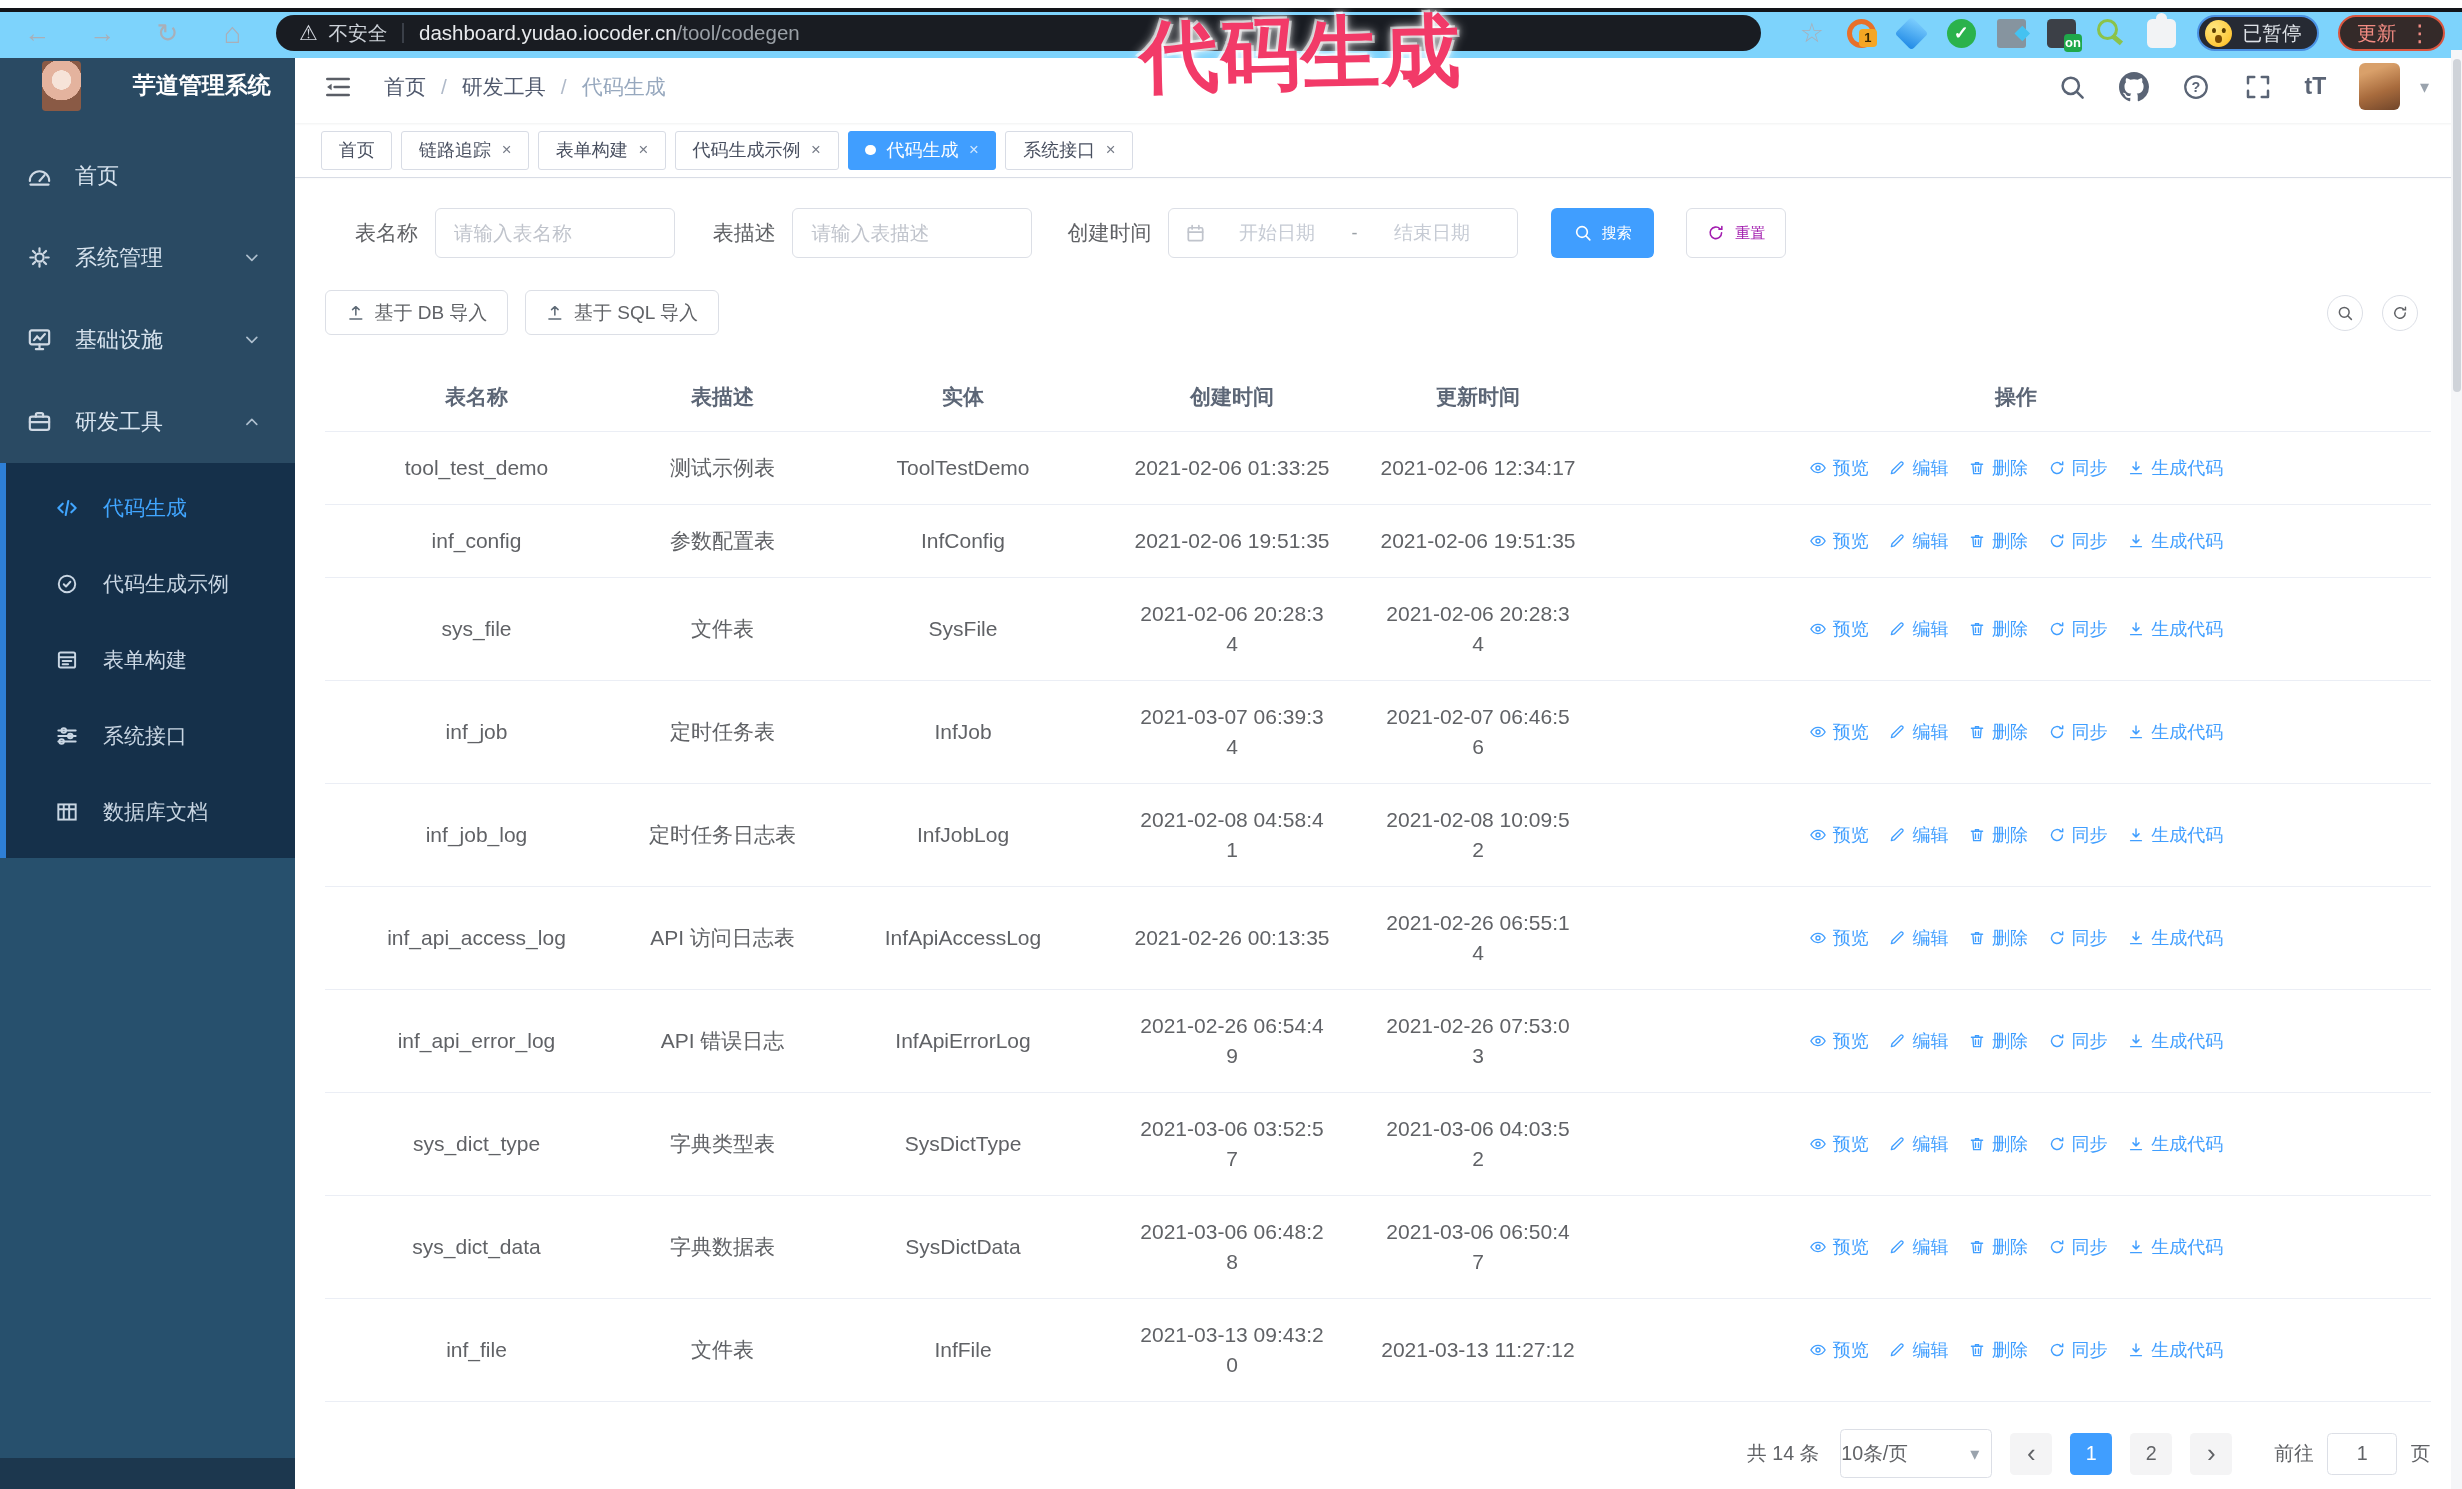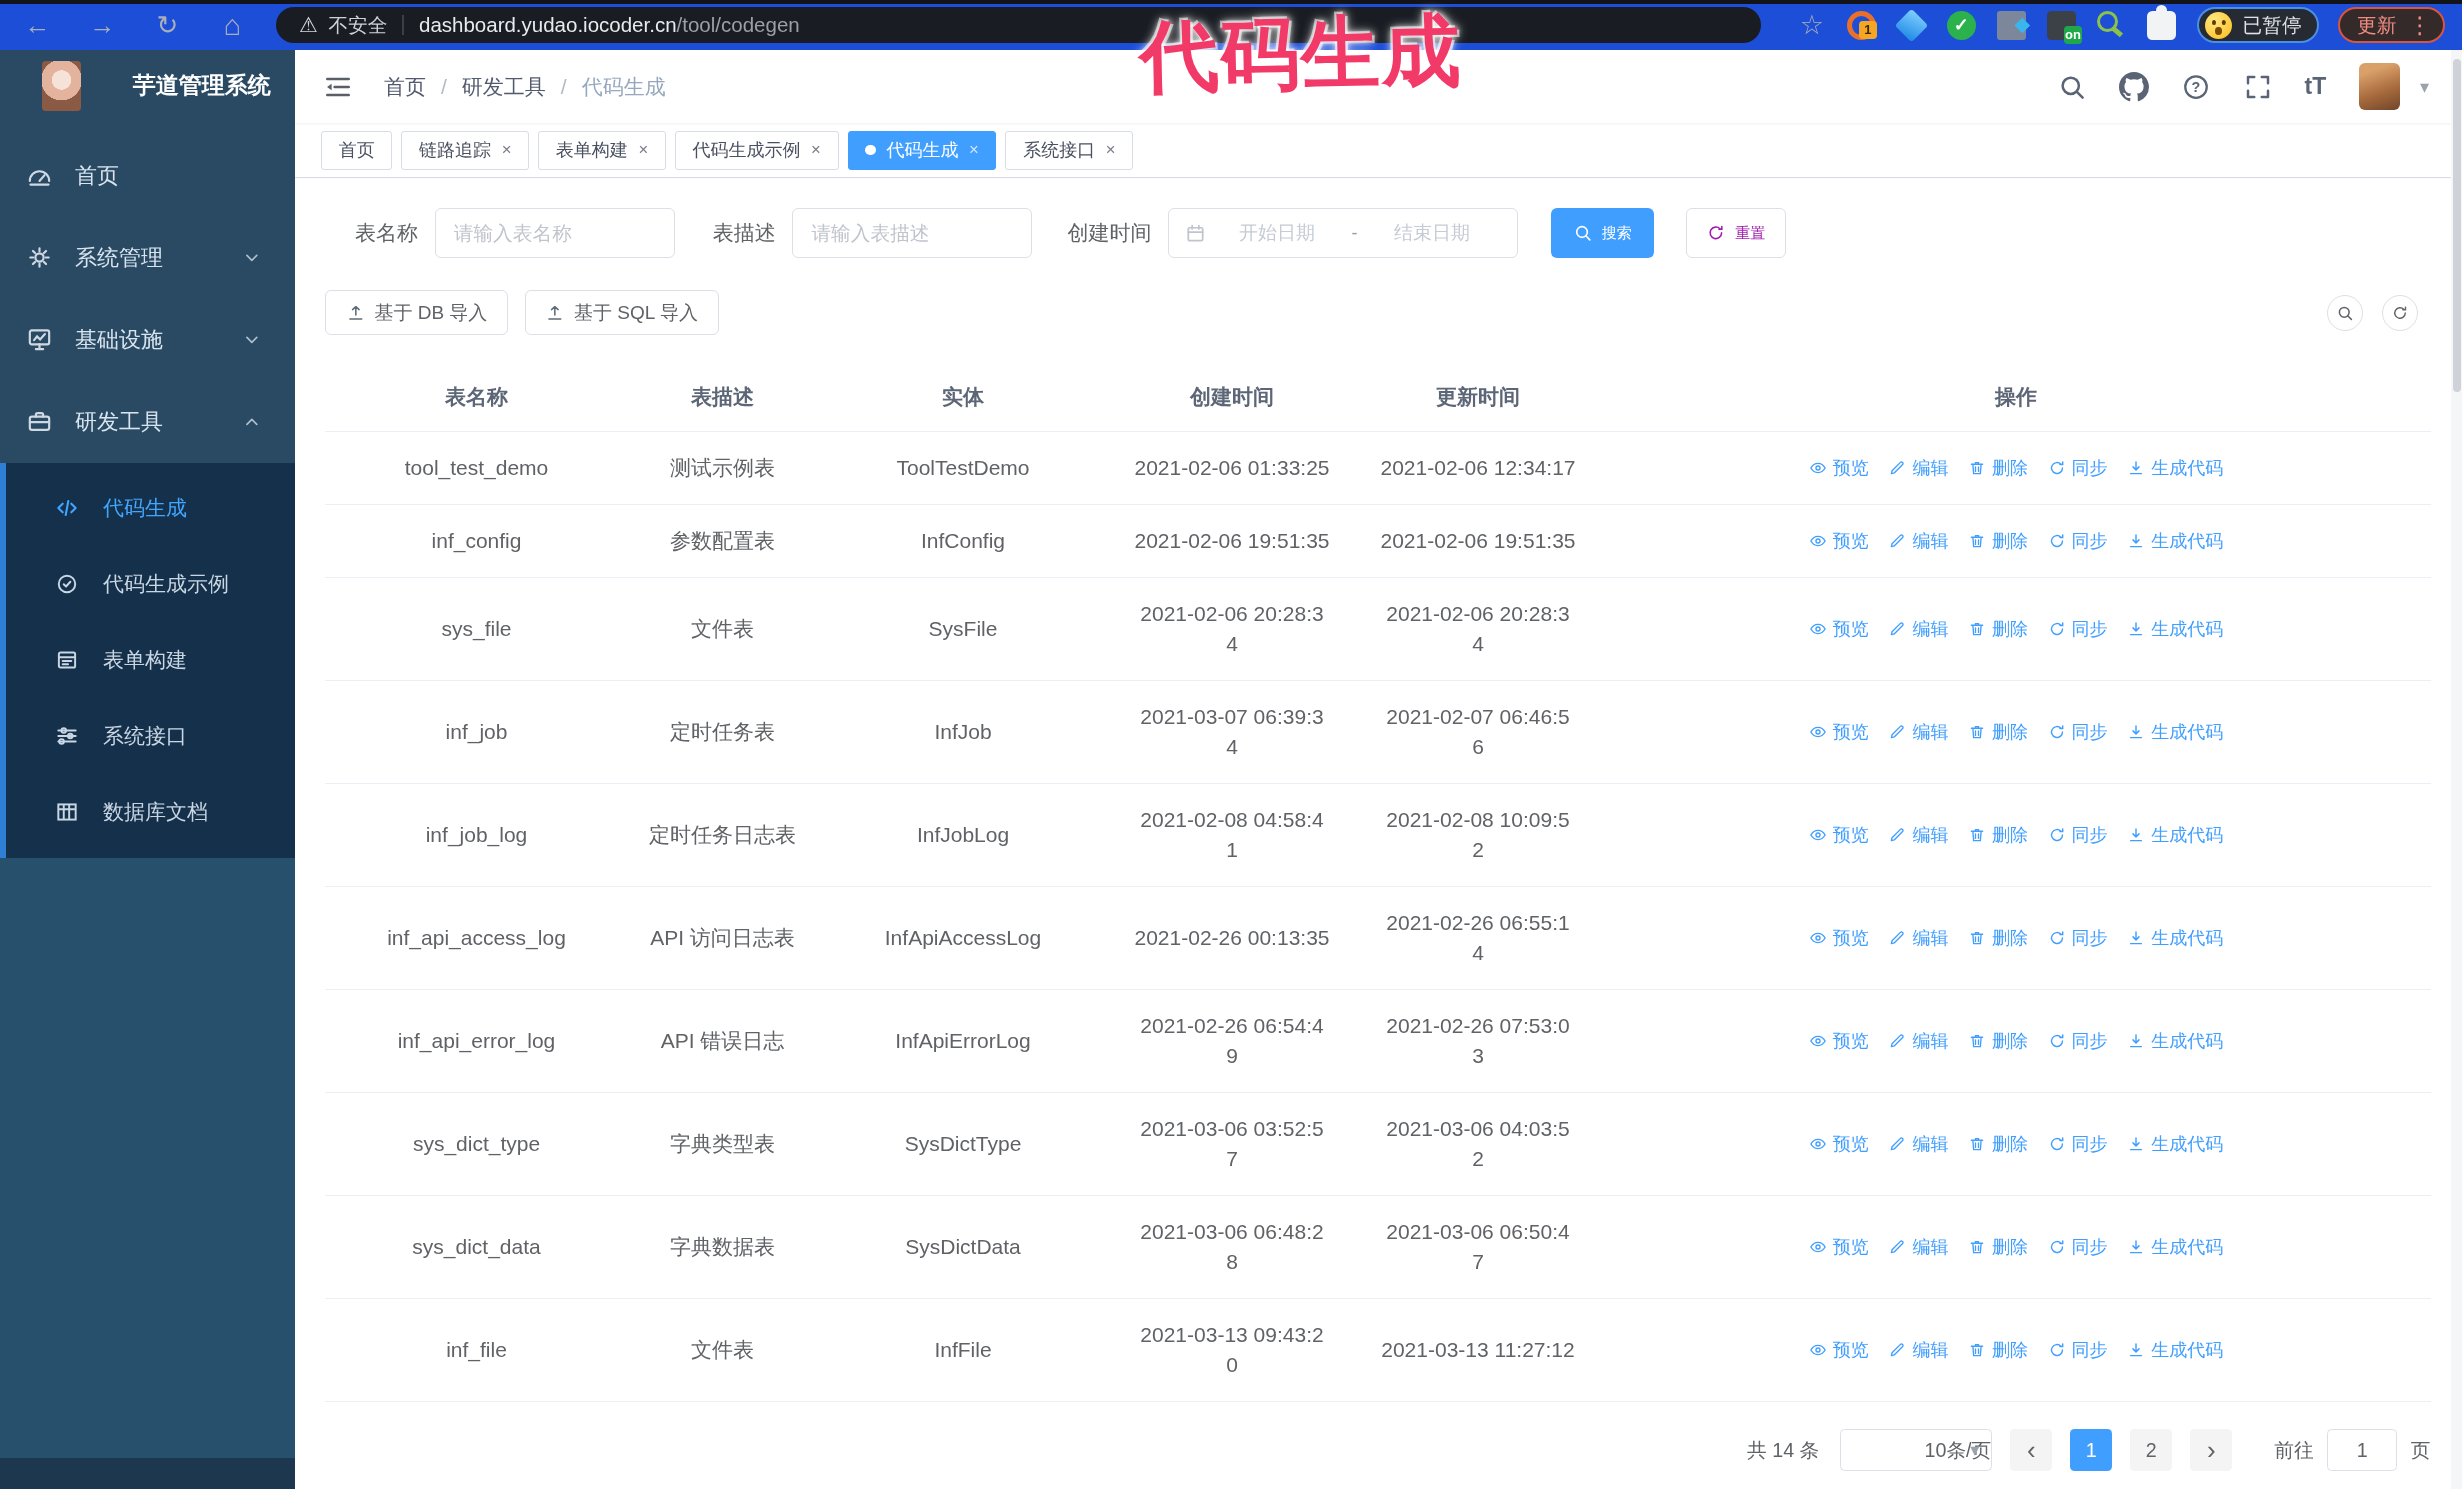--- a/index.html
+++ b/index.html
@@ -1,20 +1,20 @@
 <!DOCTYPE html>
 <html style="font-size:12px"><head>
 <meta charset="utf-8">
 <style>
   * { margin:0; padding:0; box-sizing:border-box; }
   html,body { width:2462px; height:1490px; overflow:hidden; }
   body { font-family:"Liberation Sans", sans-serif; position:relative; background:#fff; color:#606266; }
 
   
-  .chrome { position:absolute; top:0; left:0; width:100%; height:50px; background:#1d4ed8; display:flex; align-items:center; z-index:40; }
+  .chrome { position:absolute; top:8px; left:0; width:100%; height:50px; background:#7dd3fc; display:flex; align-items:center; z-index:40; }
   .chrome::before { content:""; position:absolute; top:0; left:0; right:0; height:3.8px; background:#121419; }
   .nav-glyph { font-size:26px; color:#a9afb8; width:33px; text-align:center; flex:0 0 auto; }
   .nav-glyph.back { margin-left:21px; }
   .nav-glyph + .nav-glyph { margin-left:32px; }
   .glyph-back::before{content:"\2190";} .glyph-fwd::before{content:"\2192";}
   .glyph-reload::before{content:"\21BB";} .glyph-home::before{content:"\2302"; font-size:29px;}
   .url-pill { height:36px; flex:0 0 auto; width:1485px; margin-left:27px; background:#191c22; border-radius:18px; display:flex; align-items:center; padding:0 23px; }
   .warn-icon::before { content:"\26A0"; color:#d5d9e0; font-size:21px; }
   .security-label { color:#cdd2d9; font-size:19.7px; margin-left:10.6px; }
   .url-divider { width:1.5px; height:19.7px; background:#3a3f48; margin:0 15px; }
@@ -120,21 +120,21 @@
   .t-head .t-cell { padding:16.7px 7.6px 19.7px; color:#5c6676; font-weight:bold; }
   .t-cell { text-align:center; padding:21px 7.6px; line-height:30px; color:#606266; }
   .t-cell.date { white-space:pre-line; }
   .t-cell.actions { display:flex; justify-content:center; align-items:center; }
   .action-link { display:inline-flex; align-items:center; color:#409eff; font-size:18px; margin:0 9.8px; cursor:pointer; white-space:nowrap; }
   .action-link svg { width:18px; height:18px; margin-right:6px; }
 
   
   .pagination { margin-top:27px; display:flex; align-items:center; justify-content:flex-end; font-size:19.7px; color:#606266; padding-right:1.5px; }
   .pg-total { margin-right:21px; }
-  .pg-select { width:152px; height:42px; border:0.8px solid #dcdfe6; border-radius:4.5px; display:flex; align-items:center; justify-content:flex-end; position:relative; cursor:pointer; color:#606266; }
+  .pg-select { width:152px; height:49px; border:0.8px solid #dcdfe6; border-radius:4.5px; display:flex; align-items:center; justify-content:flex-start; position:relative; cursor:pointer; color:#606266; }
   .pg-select .caret-icon { position:absolute; right:12px; margin-left:0; }
   .pg-btn { min-width:42px; height:42px; border-radius:4.5px; background:#f4f4f5; color:#606266; display:flex; align-items:center; justify-content:center; margin-left:18px; cursor:pointer; font-size:19.7px; }
   .pg-prev::before { content:"\2039"; font-size:26px; } .pg-next::before { content:"\203A"; font-size:26px; }
   .pg-page.active { background:#409eff; color:#fff; }
   .pg-goto { margin-left:42px; display:flex; align-items:center; }
   .pg-goto-input { width:70px; height:42px; border:0.8px solid #dcdfe6; border-radius:4.5px; text-align:center; font-size:19.7px; color:#606266; margin:0 13.6px; outline:none; font-family:inherit; }
 
   
   .scrollbar { position:absolute; right:0; top:50px; bottom:0; width:10.6px; background:#f5f6f8; z-index:45; }
   .scroll-thumb { position:absolute; top:9px; left:1.5px; width:7.6px; height:333px; border-radius:4.5px; background:#cfd3d9; }

